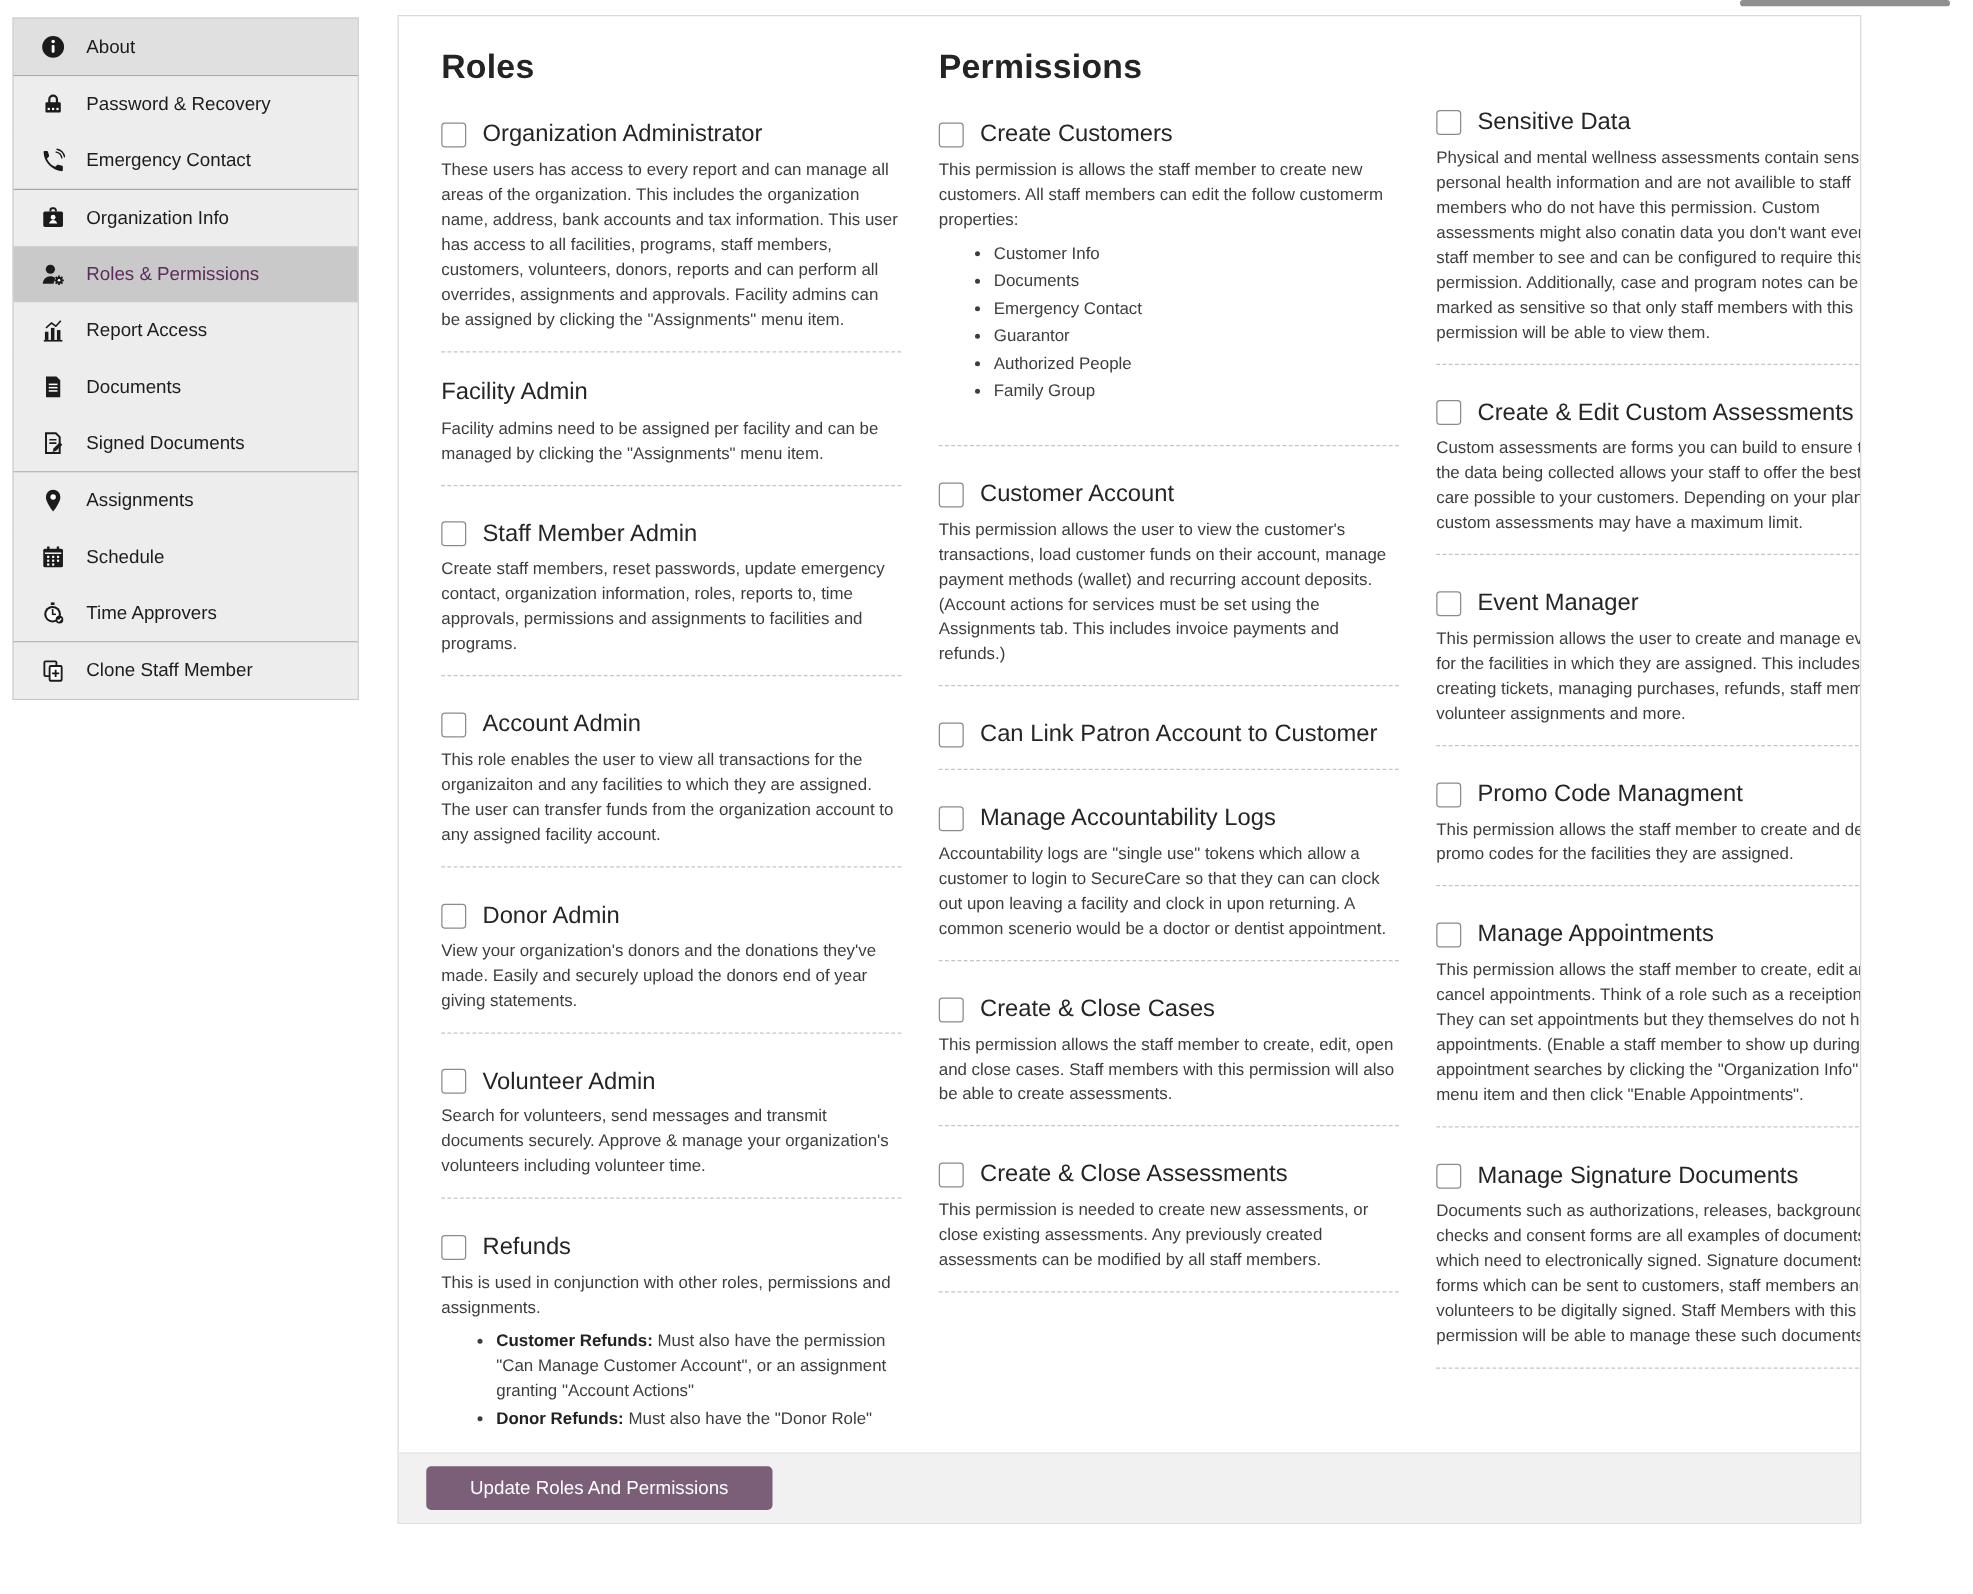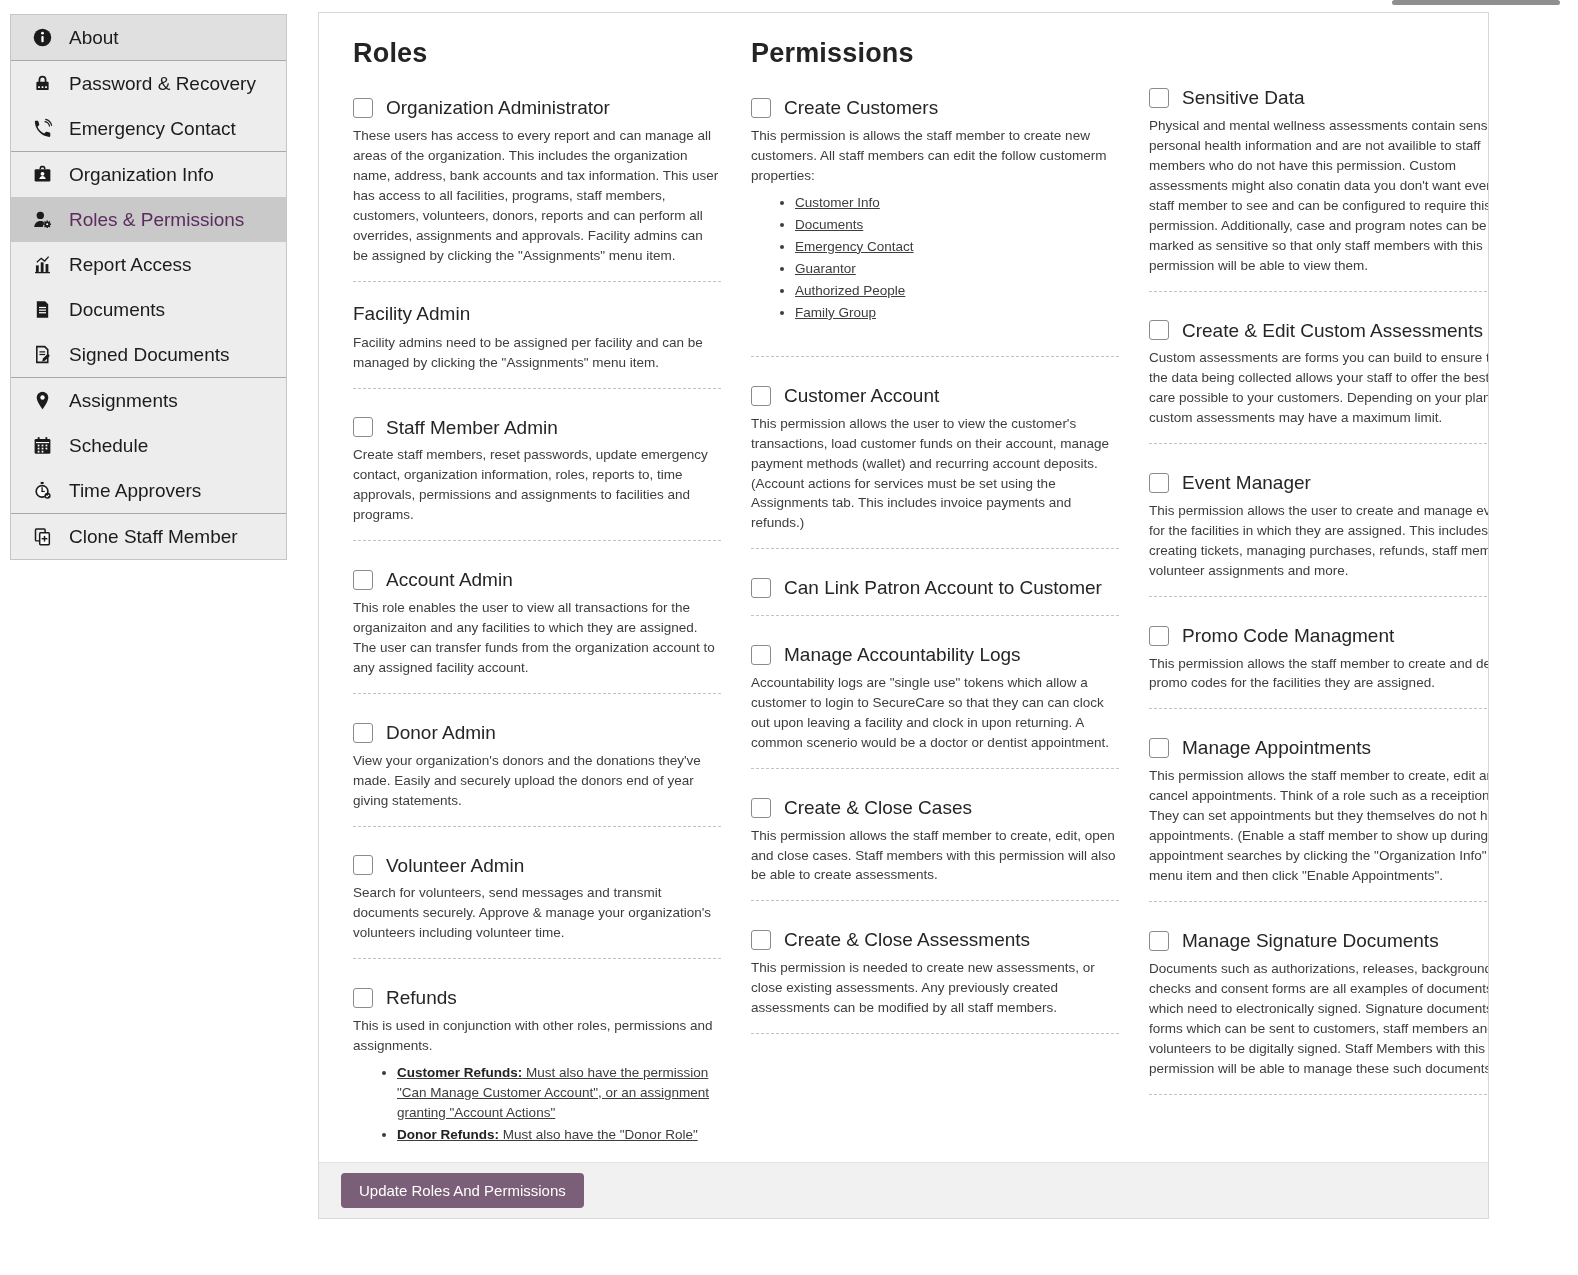--- a/index.html
+++ b/index.html
@@ -15,21 +15,21 @@
   }
   
   .sidebar {
     position:absolute; left:10px; top:14px; width:277px;
     background:#ededed; border:1px solid #c6c6c6; box-sizing:border-box;
   }
   .sb-group + .sb-group { border-top:1px solid #a8a8a8; }
   .sb-item {
     height:45px; display:flex; align-items:center;
     padding:0 8px 0 20px; gap:16px; cursor:pointer;
-    font-size:19px; color:#1c1c1c; background:#ededed;
+    font-size:15px; color:#1c1c1c; background:#ededed;
   }
   .sb-item.highlighted { background:#e0e0e0; }
   .sb-item.selected { background:#c9c9c9; }
   .sb-item.selected .sb-label { color:#5c2b5e; }
   .sb-icon { width:22px; height:22px; flex:none; display:flex; align-items:center; justify-content:center; }
   .sb-icon svg { width:21px; height:21px; display:block; }
   
   .panel {
     position:absolute; left:318px; top:12px; width:1171px; height:1207px;
     background:#ffffff; border:1px solid #d8d8d8; box-sizing:border-box;
@@ -51,38 +51,38 @@
     width:20px; height:20px; flex:none; box-sizing:border-box;
     border:1px solid #8b8b8b; border-radius:3px; background:#fff; cursor:pointer;
   }
   .sec-title { font-size:19px; color:#252525; line-height:1.25; }
   .sec-head.no-box { margin-bottom:7px; margin-top:6px; }
   .sec-desc { font-size:13.5px; color:#3d3d3d; line-height:1.48; }
   .sec-bullets {
     margin:7px 0 4px 0; padding-left:44px;
     font-size:13.5px; color:#3d3d3d; line-height:1.48;
   }
-  .sec-bullets li { margin-bottom:2px;text-decoration:underline; }
+  .sec-bullets li { margin-bottom:2px; }
   .sec-bullets b { color:#222; }
   .sec-note {
     margin-top:30px; font-size:13.5px; font-weight:bold;
     color:#2a2a2a; line-height:1.5;
   }
   .dashed { border-top:1px dashed #c3c3c3; margin-top:15px; height:0; }
   .gap-before-divider { height:14px; }
   
   .panel-footer {
     position:absolute; left:0; right:0; bottom:0; height:56px;
     background:#f1f1f1; border-top:1px solid #e3e3e3;
     display:flex; align-items:center; padding-left:22px; box-sizing:border-box;
   }
   .update-btn {
     background:#7b5e78; color:#ffffff; border:none; border-radius:4px;
     font-family:"Liberation Sans", sans-serif;
-    font-size:15px; padding:9px 18px; cursor:pointer;
+    font-size:15px; padding:9px 35px; cursor:pointer;
   }
 </style>
 </head>
 <body>
 
 <div class="top-scrollbar"></div>
 
 <nav class="sidebar">
     <div class="sb-group">
       <div class="sb-item highlighted">

